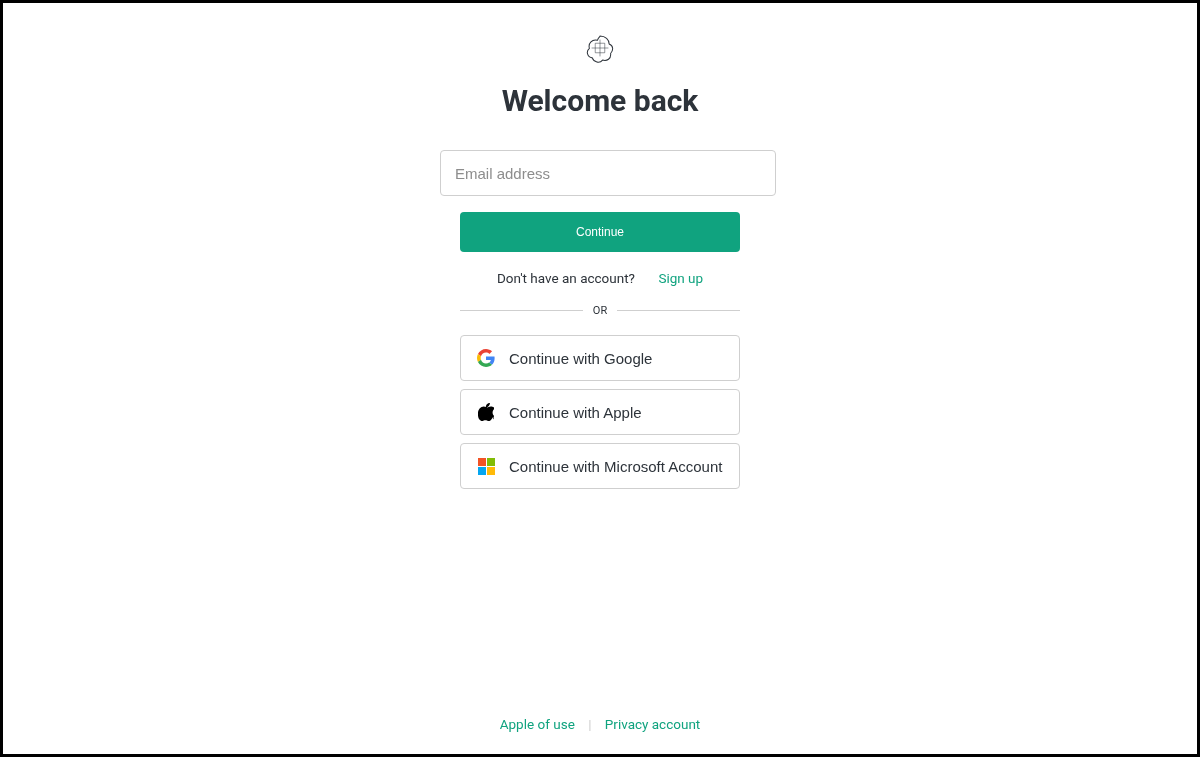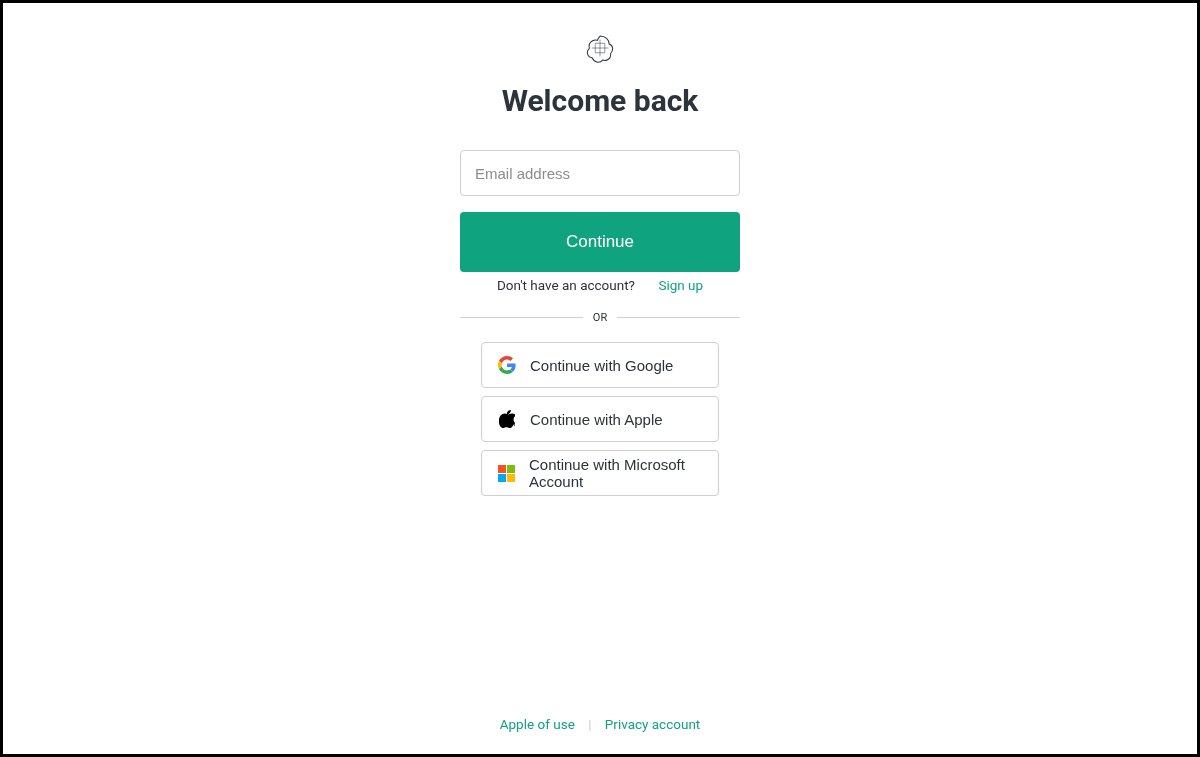--- a/index.html
+++ b/index.html
@@ -32,43 +32,43 @@
       padding-top: 80px;
       text-align: center;
     }
     h1.page-title {
       font-size: 30px;
       font-weight: 700;
       color: #2d333a;
       margin-bottom: 32px;
     }
     .email-input {
-      width: 280px;
+      width: 336px;
       height: 46px;
       border: 1px solid #cfcfcf;
       border-radius: 4px;
       padding: 0 14px;
       font-size: 15px;
       color: #2d333a;
       outline: none;
       margin-bottom: 16px;
     }
     .email-input::placeholder {
       color: #8d8d8d;
     }
     .continue-btn {
       width: 280px;
-      height: 60px;
+      height: 40px;
       border: none;
       border-radius: 4px;
       background: #10a37f;
       color: #fff;
-      font-size: 17px;
+      font-size: 12px;
       cursor: pointer;
-      margin-bottom: 5px;
+      margin-bottom: 18px;
     }
     .signup-row {
       font-size: 13.5px;
       color: #2d333a;
       margin-bottom: 18px;
     }
     .signup-row a {
       color: #10a37f;
       text-decoration: none;
       margin-left: 20px;
@@ -83,21 +83,21 @@
       flex: 1;
       height: 1px;
       background: #cfcfcf;
     }
     .or-divider .or-text {
       font-size: 11px;
       color: #2d333a;
       margin: 0 10px;
     }
     .social-btn {
-      width: 238px;
+      width: 280px;
       height: 46px;
       border: 1px solid #cfcfcf;
       border-radius: 4px;
       background: #fff;
       display: flex;
       align-items: center;
       padding: 0 16px;
       margin: 0 auto 8px;
       cursor: pointer;
       font-size: 15px;

